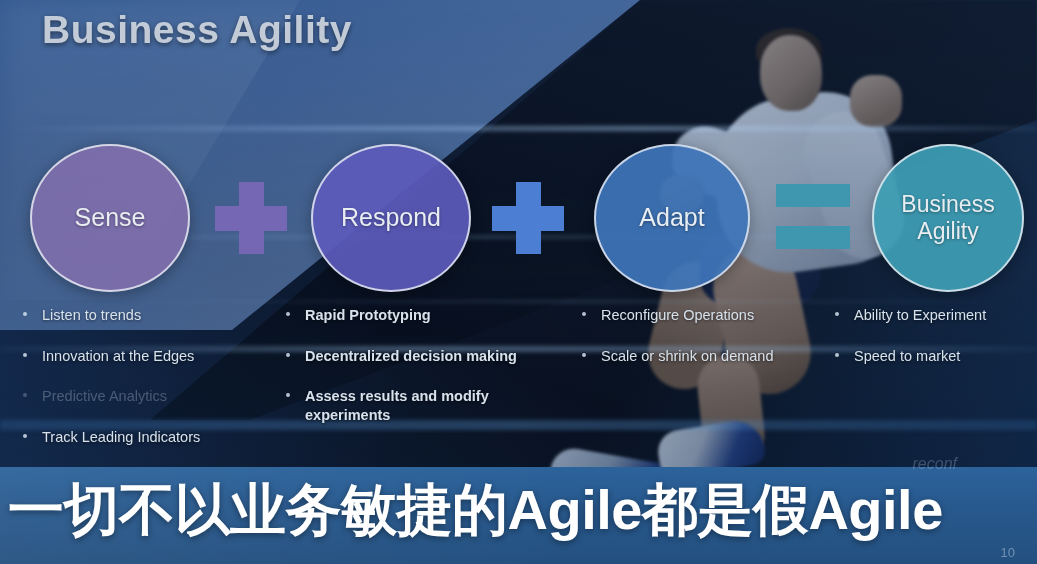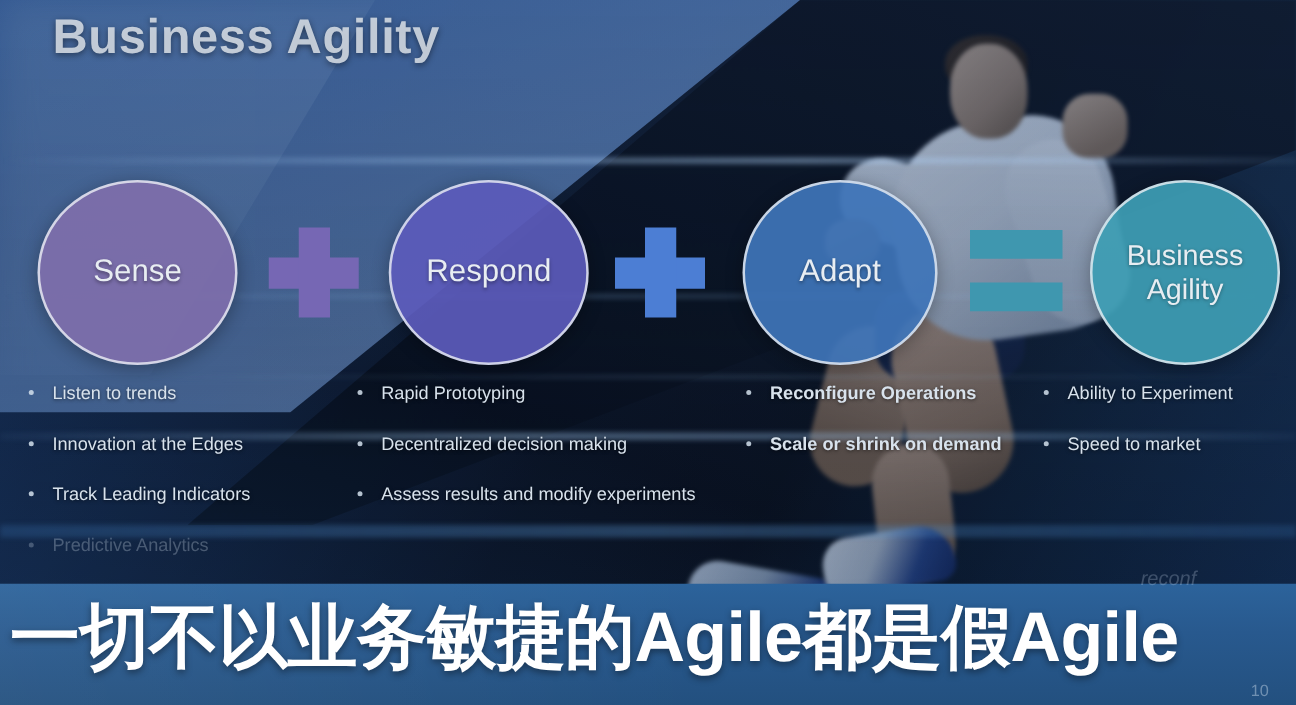--- a/index.html
+++ b/index.html
@@ -106,22 +106,22 @@
 
   .op-eq { left:776px; top:42px; width:74px; height:68px; }
   .op-eq .eqbar { position:absolute; left:0; width:74px; height:23px; background:#3f97af; }
   .op-eq .eq1 { top:0; }
   .op-eq .eq2 { top:42px; }
 
   
   .columns { position:absolute; left:0; top:306px; width:1037px; height:170px; }
   .col { position:absolute; top:0; }
   .col-1 { left:18px;  width:260px; }
-  .col-2 { left:281px; width:290px; }
-  .col-3 { left:592px; width:255px;font-weight:bold; }
+  .col-2 { left:281px; width:290px;font-weight:bold; }
+  .col-3 { left:577px; width:255px; }
   .col-4 { left:830px; width:207px; }
 
   .bullet {
     position:relative; padding-left:24px; margin-bottom:22px;
     color:#d8e2ec; font-size:14.5px; line-height:1.28;
     text-shadow:0 1px 3px rgba(0,0,0,.55);
   }
   .bullet:before {
     content:""; position:absolute; left:5px; top:6px;
     width:4px; height:4px; border-radius:50%;
@@ -226,22 +226,22 @@
         <span>Agility</span>
       </span>
     </div>
   </div>
 
   <div class="columns">
 
     <div class="col col-1">
       <div class="bullet">Listen to trends</div>
       <div class="bullet">Innovation at the Edges</div>
+      <div class="bullet faded">Predictive Analytics</div>
       <div class="bullet">Track Leading Indicators</div>
-      <div class="bullet faded">Predictive Analytics</div>
     </div>
 
     <div class="col col-2">
       <div class="bullet">Rapid Prototyping</div>
       <div class="bullet">Decentralized decision making</div>
       <div class="bullet">Assess results and modify experiments</div>
     </div>
 
     <div class="col col-3">
       <div class="bullet">Reconfigure Operations</div>

